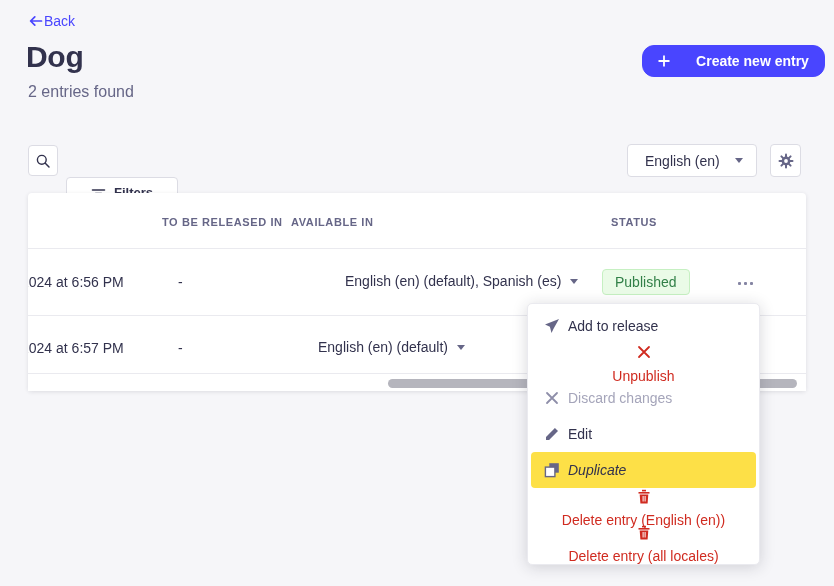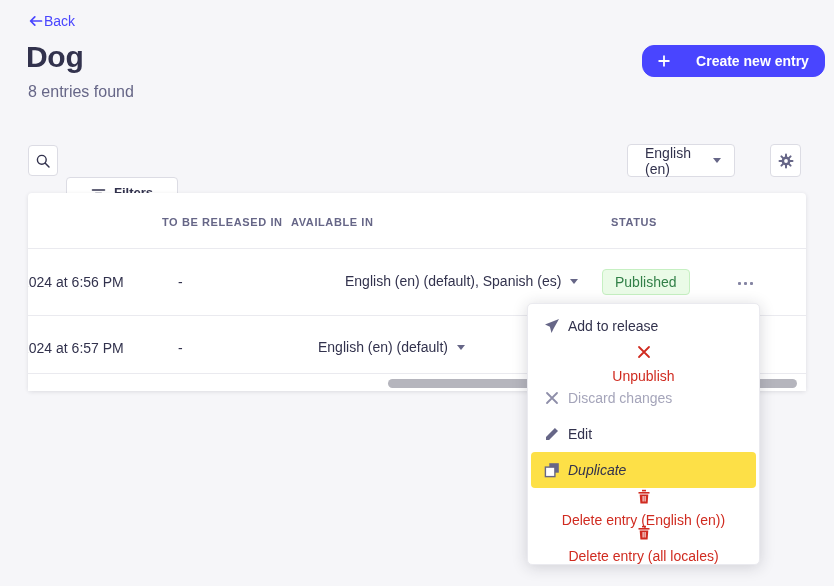--- a/index.html
+++ b/index.html
@@ -17,21 +17,21 @@
     border-radius:12px; color:#fff; font-size:14px; font-weight:600; display:flex; align-items:center;
     justify-content:center; gap:26px; cursor:pointer; font-family:inherit; }
 
   
   .icon-btn { background:#fff; border:1px solid #dcdce4; border-radius:4px; display:flex;
     align-items:center; justify-content:center; cursor:pointer; }
   .search-btn { left:28px; top:145px; width:30px; height:31px; }
   .filters-btn { left:66px; top:145px; height:31px; padding:0 24px; display:flex; align-items:center; gap:8px;
     background:#fff; border:1px solid #dcdce4; border-radius:4px; font-size:13px; font-weight:600;
     color:#32324d; cursor:pointer; font-family:inherit;margin-top:32px; }
-  .locale-select { left:627px; top:144px; width:108px; height:33px; background:#fff; border:1px solid #dcdce4;
+  .locale-select { left:627px; top:144px; width:130px; height:33px; background:#fff; border:1px solid #dcdce4;
     border-radius:4px; display:flex; align-items:center; justify-content:space-between;
     padding:0 13px 0 17px; font-size:14px; color:#32324d; cursor:pointer; }
   .gear-btn { left:770px; top:144px; width:31px; height:33px; }
 
   
   .table-card { left:28px; top:193px; width:778px; height:198px; background:#fff; border-radius:4px;
     box-shadow:0 1px 4px rgba(33,33,52,0.12); overflow:hidden; }
   .th { position:absolute; top:216px; font-size:11px; font-weight:700; letter-spacing:0.6px;
     color:#666687; text-transform:uppercase; }
   .row { position:absolute; left:28px; width:778px; border-top:1px solid #eaeaef; cursor:pointer; background:transparent; }
@@ -69,21 +69,21 @@
 <a class="abs back-link">
   <span style="display:flex;">
     <svg width="16" height="16" viewBox="0 0 16 16">
         <path d="M13.5 8H3M6.8 3.8 2.6 8l4.2 4.2" stroke="#4945ff" stroke-width="1.7" fill="none" stroke-linecap="round" stroke-linejoin="round"></path>
       </svg>
   </span>
   <span>Back</span>
 </a>
 
 <h1 class="abs page-title">Dog</h1>
-<div class="abs page-subtitle">8 entries found</div>
+<div class="abs page-subtitle">2 entries found</div>
 
 <button class="abs create-btn">
   <span style="display:flex;">
     <svg width="12" height="12" viewBox="0 0 12 12">
         <path d="M6 0.5v11M0.5 6h11" stroke="#fff" stroke-width="1.8"></path>
       </svg>
   </span>
   <span>Create new entry</span>
 </button>
 

